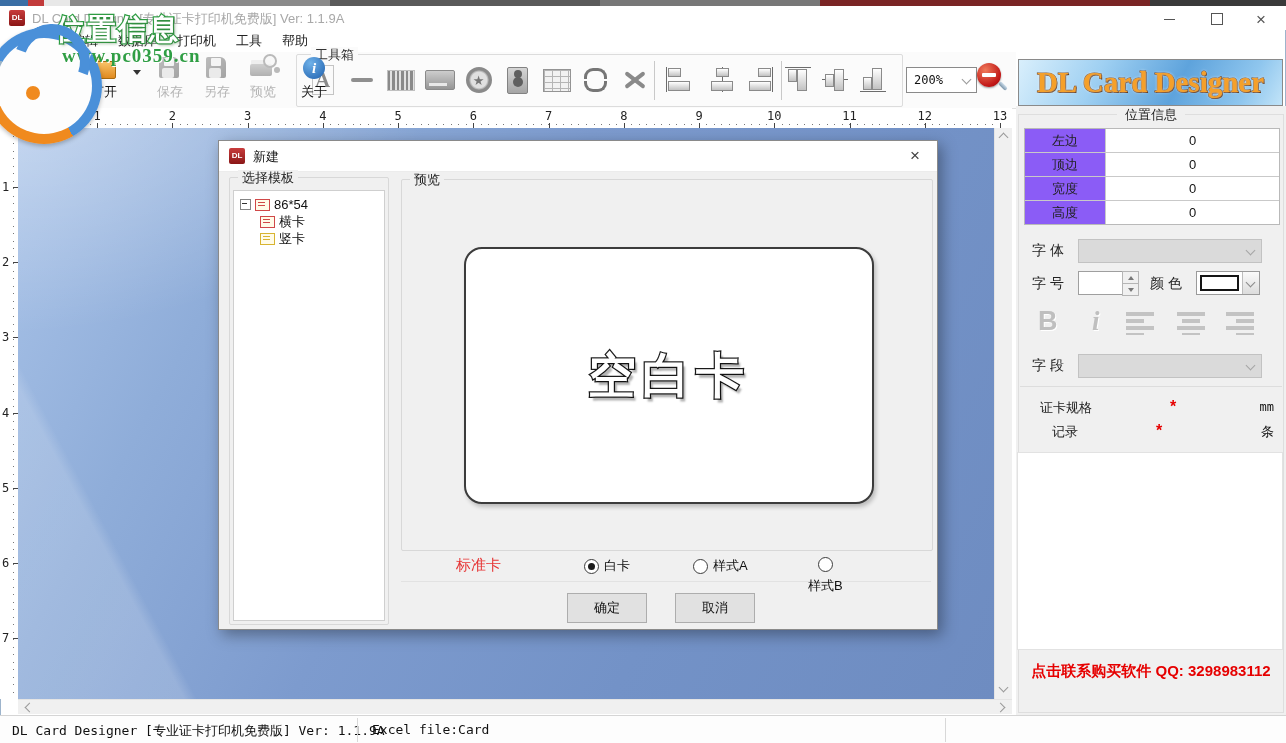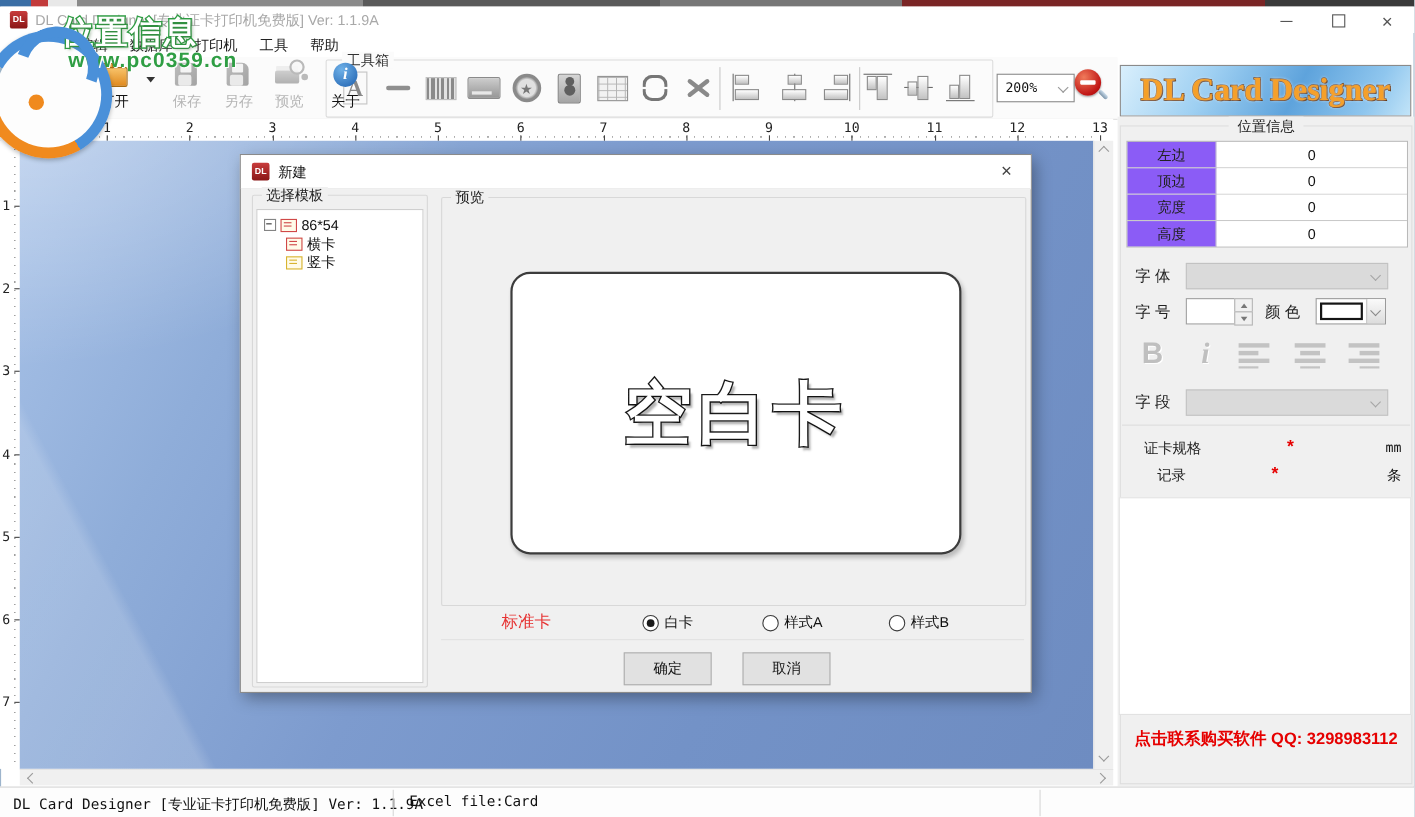--- a/index.html
+++ b/index.html
@@ -190,21 +190,21 @@
   .expander::after{content:"";position:absolute;left:1px;top:3px;width:5px;height:1px;background:#333}
   .tcard{width:13px;height:10px;background:#fffbe8;position:relative;flex:none}
   .tcard::after{content:"";position:absolute;left:2px;top:2px;width:7px;height:1px}
   .tcard-red{border:1px solid #d04848}
   .tcard-red::after{background:#d04848;box-shadow:0 3px 0 #d04848}
   .tcard-yellow{border:1px solid #d8b430}
   .tcard-yellow::after{background:#d8b430;box-shadow:0 3px 0 #d8b430}
   #pv-group{left:182px;top:38px;width:530px;height:370px}
   #pv-card{position:absolute;left:62px;top:67px;width:406px;height:253px;background:#fff;border:2px solid #3c3c3c;border-radius:18px;
     box-shadow:2px 3px 4px rgba(0,0,0,.22);display:flex;align-items:center;justify-content:center}
-  #pv-card span{font-size:62px;font-weight:bold;letter-spacing:6px;color:#fff;
+  #pv-card span{font-size:48px;font-weight:bold;letter-spacing:6px;color:#fff;
     -webkit-text-stroke:2.5px #1a1a1a;paint-order:stroke fill;text-shadow:3px 4px 2px rgba(0,0,0,.30)}
   #radio-strip{position:absolute;left:182px;top:408px;width:530px;height:32px;border-bottom:1px solid #e2e2e2}
   #std-label{position:absolute;left:55px;top:7px;color:#e63333;font-size:15px}
   .radio-item{position:absolute;top:8px;display:flex;align-items:center;gap:5px;font-size:13px;color:#111}
   .radio{width:13px;height:13px;border:1px solid #3c3c3c;border-radius:50%;background:#fff;position:relative;flex:none}
   .radio.checked::after{content:"";position:absolute;left:3px;top:3px;width:7px;height:7px;border-radius:50%;background:#1a1a1a}
   .dlg-btn{position:absolute;top:452px;width:78px;height:28px;background:#e1e1e1;border:1px solid #adadad;
     font-size:13px;color:#111;display:flex;align-items:center;justify-content:center}
   #btn-ok{left:348px}
   #btn-cancel{left:456px}
@@ -212,21 +212,21 @@
   #watermark{position:absolute;left:0;top:0;width:420px;height:130px;z-index:50;pointer-events:none}
   #wm-circle{position:absolute;left:-14px;top:28px;width:116px;height:116px;border-radius:50%;
     background:conic-gradient(from 150deg,#f08a1e 0 100deg,#9ab2c6 100deg 150deg,#4a90d9 150deg 360deg);
     box-shadow:0 2px 4px rgba(0,0,0,.25)}
   #wm-circle::after{content:"";position:absolute;left:10px;top:10px;right:10px;bottom:10px;border-radius:50%;background:#fdfdfd}
   #wm-swoosh{position:absolute;left:14px;top:24px;width:56px;height:56px;border:10px solid transparent;
     border-top-color:#4a90d9;border-right-color:#4a90d9;border-radius:50%;transform:rotate(-25deg);z-index:2}
   #wm-dot{position:absolute;left:26px;top:86px;width:14px;height:14px;border-radius:50%;background:#f08a1e;z-index:2}
   #wm-text1{position:absolute;left:56px;top:10px;font-size:29px;font-weight:bold;letter-spacing:2px;color:#fff;white-space:nowrap;
     -webkit-text-stroke:2.4px #2f9e44;paint-order:stroke fill;text-shadow:2px 2px 3px rgba(60,110,60,.45)}
-  #wm-text2{position:absolute;left:62px;top:45px;font-family:Liberation Sans, sans-serif;font-weight:bold;font-size:19px;
+  #wm-text2{position:absolute;left:62px;top:45px;font-family:Liberation Serif, serif;font-weight:bold;font-size:19px;
     letter-spacing:1px;color:#2f9e44;text-shadow:1px 1px 0 #fff;white-space:nowrap}
   .sarr{color:#9a9a9a}
 </style>
 </head>
 <body>
 
 <div id="app">
   <div id="top-sliver"></div>
 
   <div id="titlebar">
@@ -489,21 +489,21 @@
     <div id="radio-strip">
       <span id="std-label">标准卡</span>
     <label class="radio-item" style="left: 183px; justify-content: flex-end;">
           <span class="radio checked"></span>
           <span>白卡</span>
         </label>
         <label class="radio-item" style="left: 292px;">
           <span class="radio"></span>
           <span>样式A</span>
         </label>
-        <label class="radio-item" style="left: 407px;">
+        <label class="radio-item" style="left: 407px; flex-direction: column;">
           <span class="radio"></span>
           <span>样式B</span>
         </label>
       </div>
 
     <div class="dlg-btn" id="btn-ok">确定</div>
     <div class="dlg-btn" id="btn-cancel">取消</div>
   </div>
 
   <div id="watermark">

